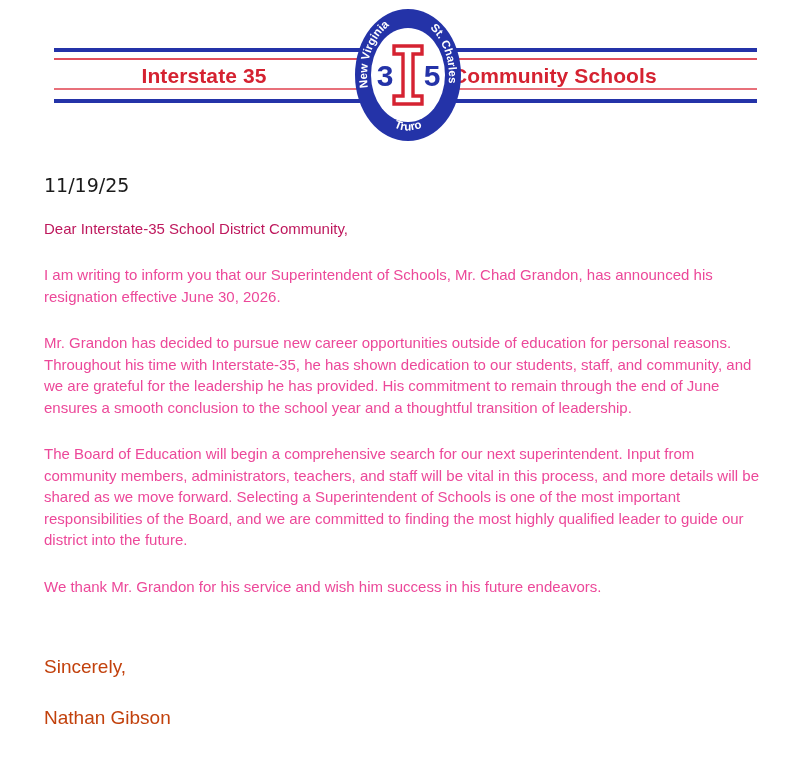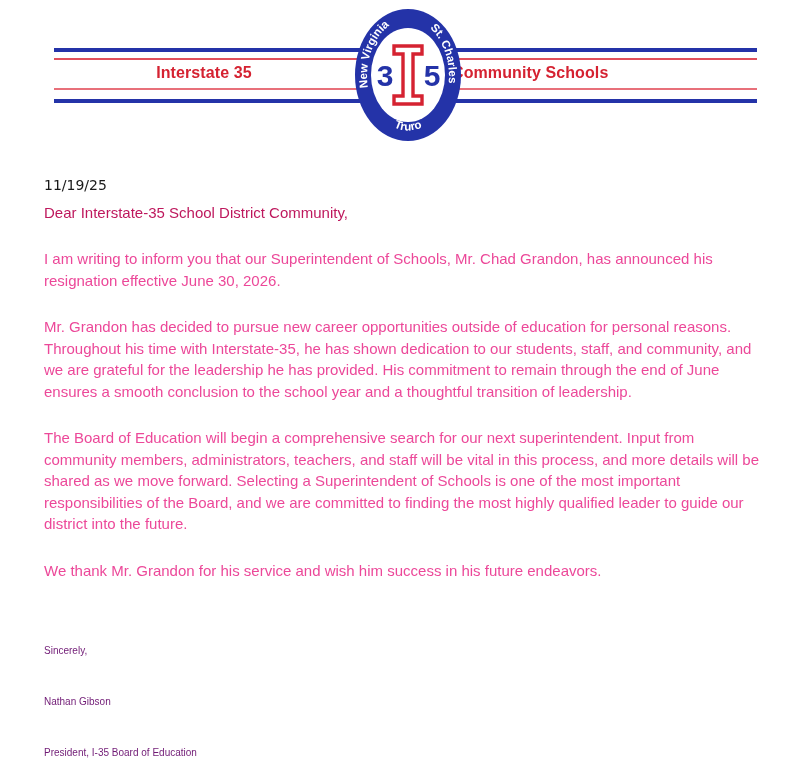--- a/index.html
+++ b/index.html
@@ -50,21 +50,21 @@
   .rule-red.strong { background: #e04f5c; }
 
   #rule-top-blue  { top: 48px; }
   #rule-top-red   { top: 58px; }
   #rule-bot-red   { top: 88px; }
   #rule-bot-blue  { top: 99px; }
 
   .header-title {
     position: absolute;
     top: 64px;
-    font-size: 16px;
+    font-size: 21px;
     font-weight: bold;
     color: #d52231;
     letter-spacing: 0.1px;
     white-space: nowrap;
   }
   #header-title-left {
     left: 54px;
     width: 300px;
     text-align: center;
   }
@@ -91,24 +91,24 @@
   
   #letter-body {
     position: absolute;
     left: 44px;
     top: 176px;
     width: 722px;
   }
 
   .letter-date {
     font-family: "DejaVu Sans", sans-serif;
-    font-size: 14px;
+    font-size: 19px;
     line-height: 18px;
     color: #1a1a1a;
-    margin: 0 0 8px 0;
+    margin: 0 0 24px 0;
   }
 
   .salutation {
     font-size: 15px;
     line-height: 21px;
     margin: 0 0 25px 0;
     color: #be185d;
   }
 
   .body-para {
@@ -116,24 +116,24 @@
     line-height: 21.5px;
     margin: 0 0 25px 0;
     color: #ec4899;
     text-align: left;
   }
 
   .sign-off-block {
     margin-top: 59px;
   }
   .sign-line {
-    font-size: 10px;
+    font-size: 19px;
     line-height: 21px;
     margin: 0 0 30px 0;
-    color: #701a75;
+    color: #c2410c;
   }
   .sign-line.last { margin-bottom: 0; }
 </style>
 </head>
 <body>
 
 <div id="letterhead">
 
   <div class="rule-band">
     <div class="rule-blue" id="rule-top-blue"></div>

